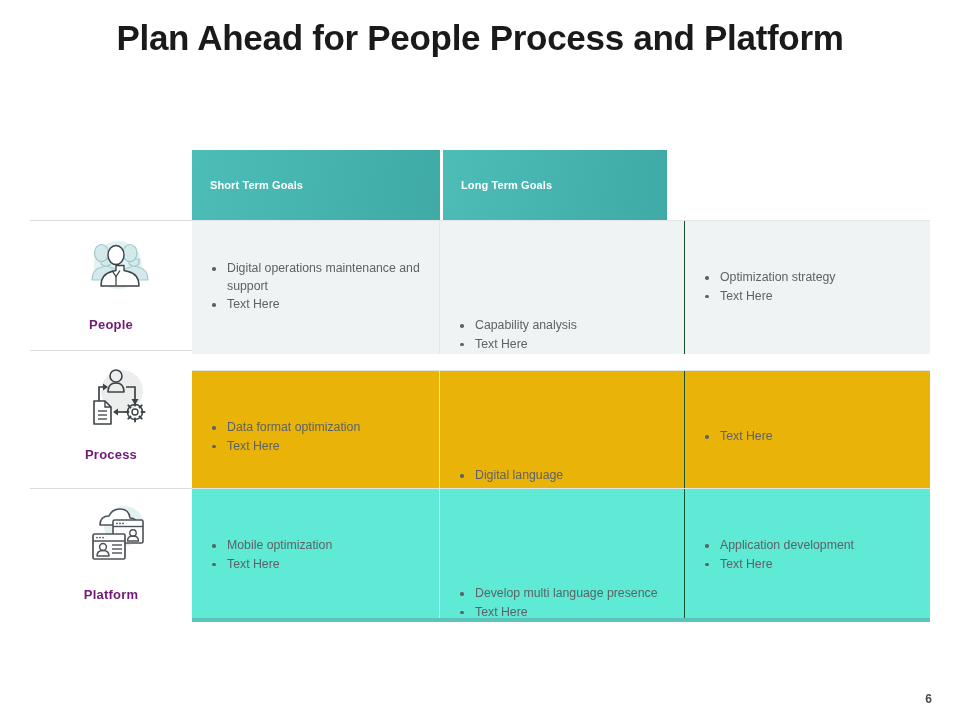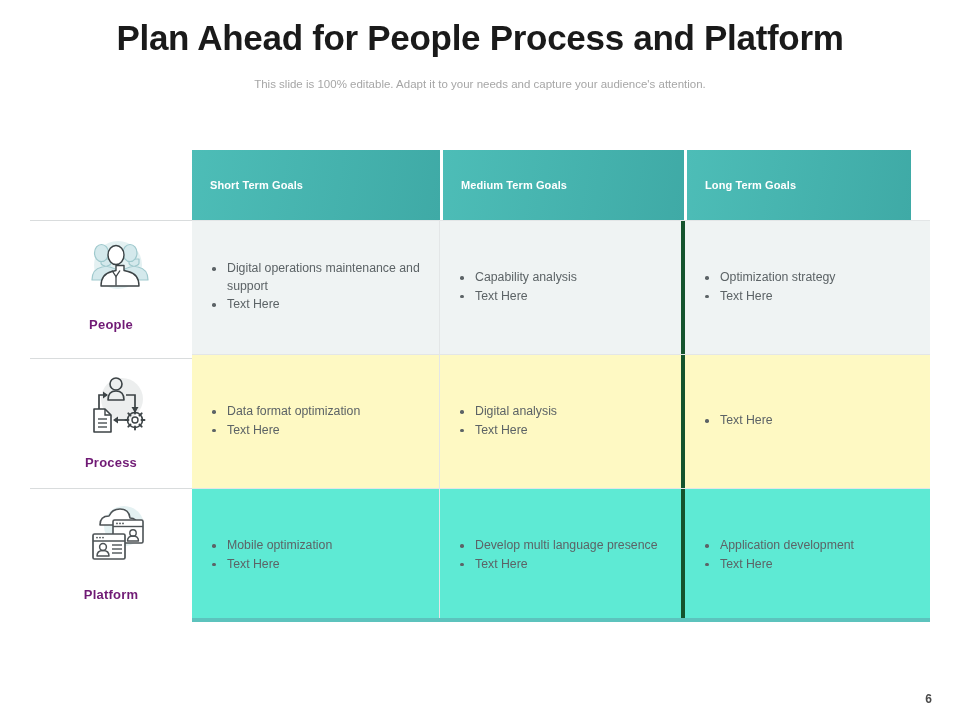--- a/index.html
+++ b/index.html
@@ -65,21 +65,21 @@
     height: 100%;
   }
 
   .rail-cell {
     position: absolute;
     left: 0;
     width: 162px;
     box-sizing: border-box;
   }
   .rail-cell.r0 { top: 70px;  height: 134px; border-top: 1px solid #d9dcdd; }
-  .rail-cell.r1 { top: 208px; height: 134px; border-top: 1px solid #d9dcdd; }
+  .rail-cell.r1 { top: 200px; height: 134px; border-top: 1px solid #d9dcdd; }
   .rail-cell.r2 { top: 338px; height: 136px; border-top: 1px solid #d9dcdd; }
 
   .rail-icon {
     position: absolute;
     left: 50px;
     top: 12px;
     width: 72px;
     height: 66px;
   }
   .rail-icon svg { display: block; width: 72px; height: 66px; }
@@ -140,33 +140,33 @@
 
   .trow {
     position: absolute;
     left: 0;
     width: 738px;
     box-sizing: border-box;
     display: flex;
     border-top: 1px solid #e3e6e7;
   }
   .trow.r0 { top: 0;   height: 134px; background: #eff3f3; }
-  .trow.r1 { top: 134px; height: 134px; background: #fef9c3; }
+  .trow.r1 { top: 150px; height: 134px; background: #eab308; }
   .trow.r2 { top: 268px; height: 134px; background: #5eead4; }
 
   .td {
     box-sizing: border-box;
     height: 100%;
     display: flex;
     flex-direction: column;
     justify-content: center;
     padding: 0 16px 0 18px;
   }
   .td.c0 { width: 248px; border-right: 1px solid #e3e6e7; }
-  .td.c1 { width: 245px; border-right: 4px solid #14532d; }
+  .td.c1 { width: 245px; border-right: 1px solid #14532d; justify-content: flex-end; }
   .td.c2 { width: 245px; }
 
   .bullets { margin: 0; padding: 0; list-style: none; }
   .bullets li {
     position: relative;
     padding-left: 17px;
     font-size: 12.3px;
     line-height: 17.5px;
     color: #5c6366;
     margin-bottom: 1px;
@@ -199,21 +199,20 @@
     font-weight: bold;
     color: #4a4a4a;
   }
 </style>
 </head>
 <body>
 
 <div class="slide">
 
   <div class="title">Plan Ahead for People Process and Platform</div>
-  <div class="subtitle">This slide is 100% editable. Adapt it to your needs and capture your audience's attention.</div>
 
   <div class="matrix">
 
     <div class="rail">
 
       <div class="rail-cell r0">
         <div class="rail-icon">
           <svg viewBox="0 0 72 66">
             <circle cx="38" cy="32" r="24" fill="#e4f1f2"></circle>
 
@@ -308,21 +307,20 @@
           </svg>
         </div>
         <div class="rail-label">Platform</div>
       </div>
     </div>
 
     <div class="table">
 
       <div class="thead">
         <div class="th c0">Short Term Goals</div>
-        <div class="th c1">Medium Term Goals</div>
         <div class="th c2">Long Term Goals</div>
       </div>
 
       <div class="tbody">
 
         <div class="trow r0">
           <div class="td c0">
             <ul class="bullets">
               <li>Digital operations maintenance and support</li>
               <li>Text Here</li>
@@ -344,21 +342,21 @@
 
         <div class="trow r1">
           <div class="td c0">
             <ul class="bullets">
               <li>Data format optimization</li>
               <li>Text Here</li>
             </ul>
           </div>
           <div class="td c1">
             <ul class="bullets">
-              <li>Digital analysis</li>
+              <li>Digital language</li>
               <li>Text Here</li>
             </ul>
           </div>
           <div class="td c2">
             <ul class="bullets">
               <li>Text Here</li>
             </ul>
           </div>
         </div>
 

